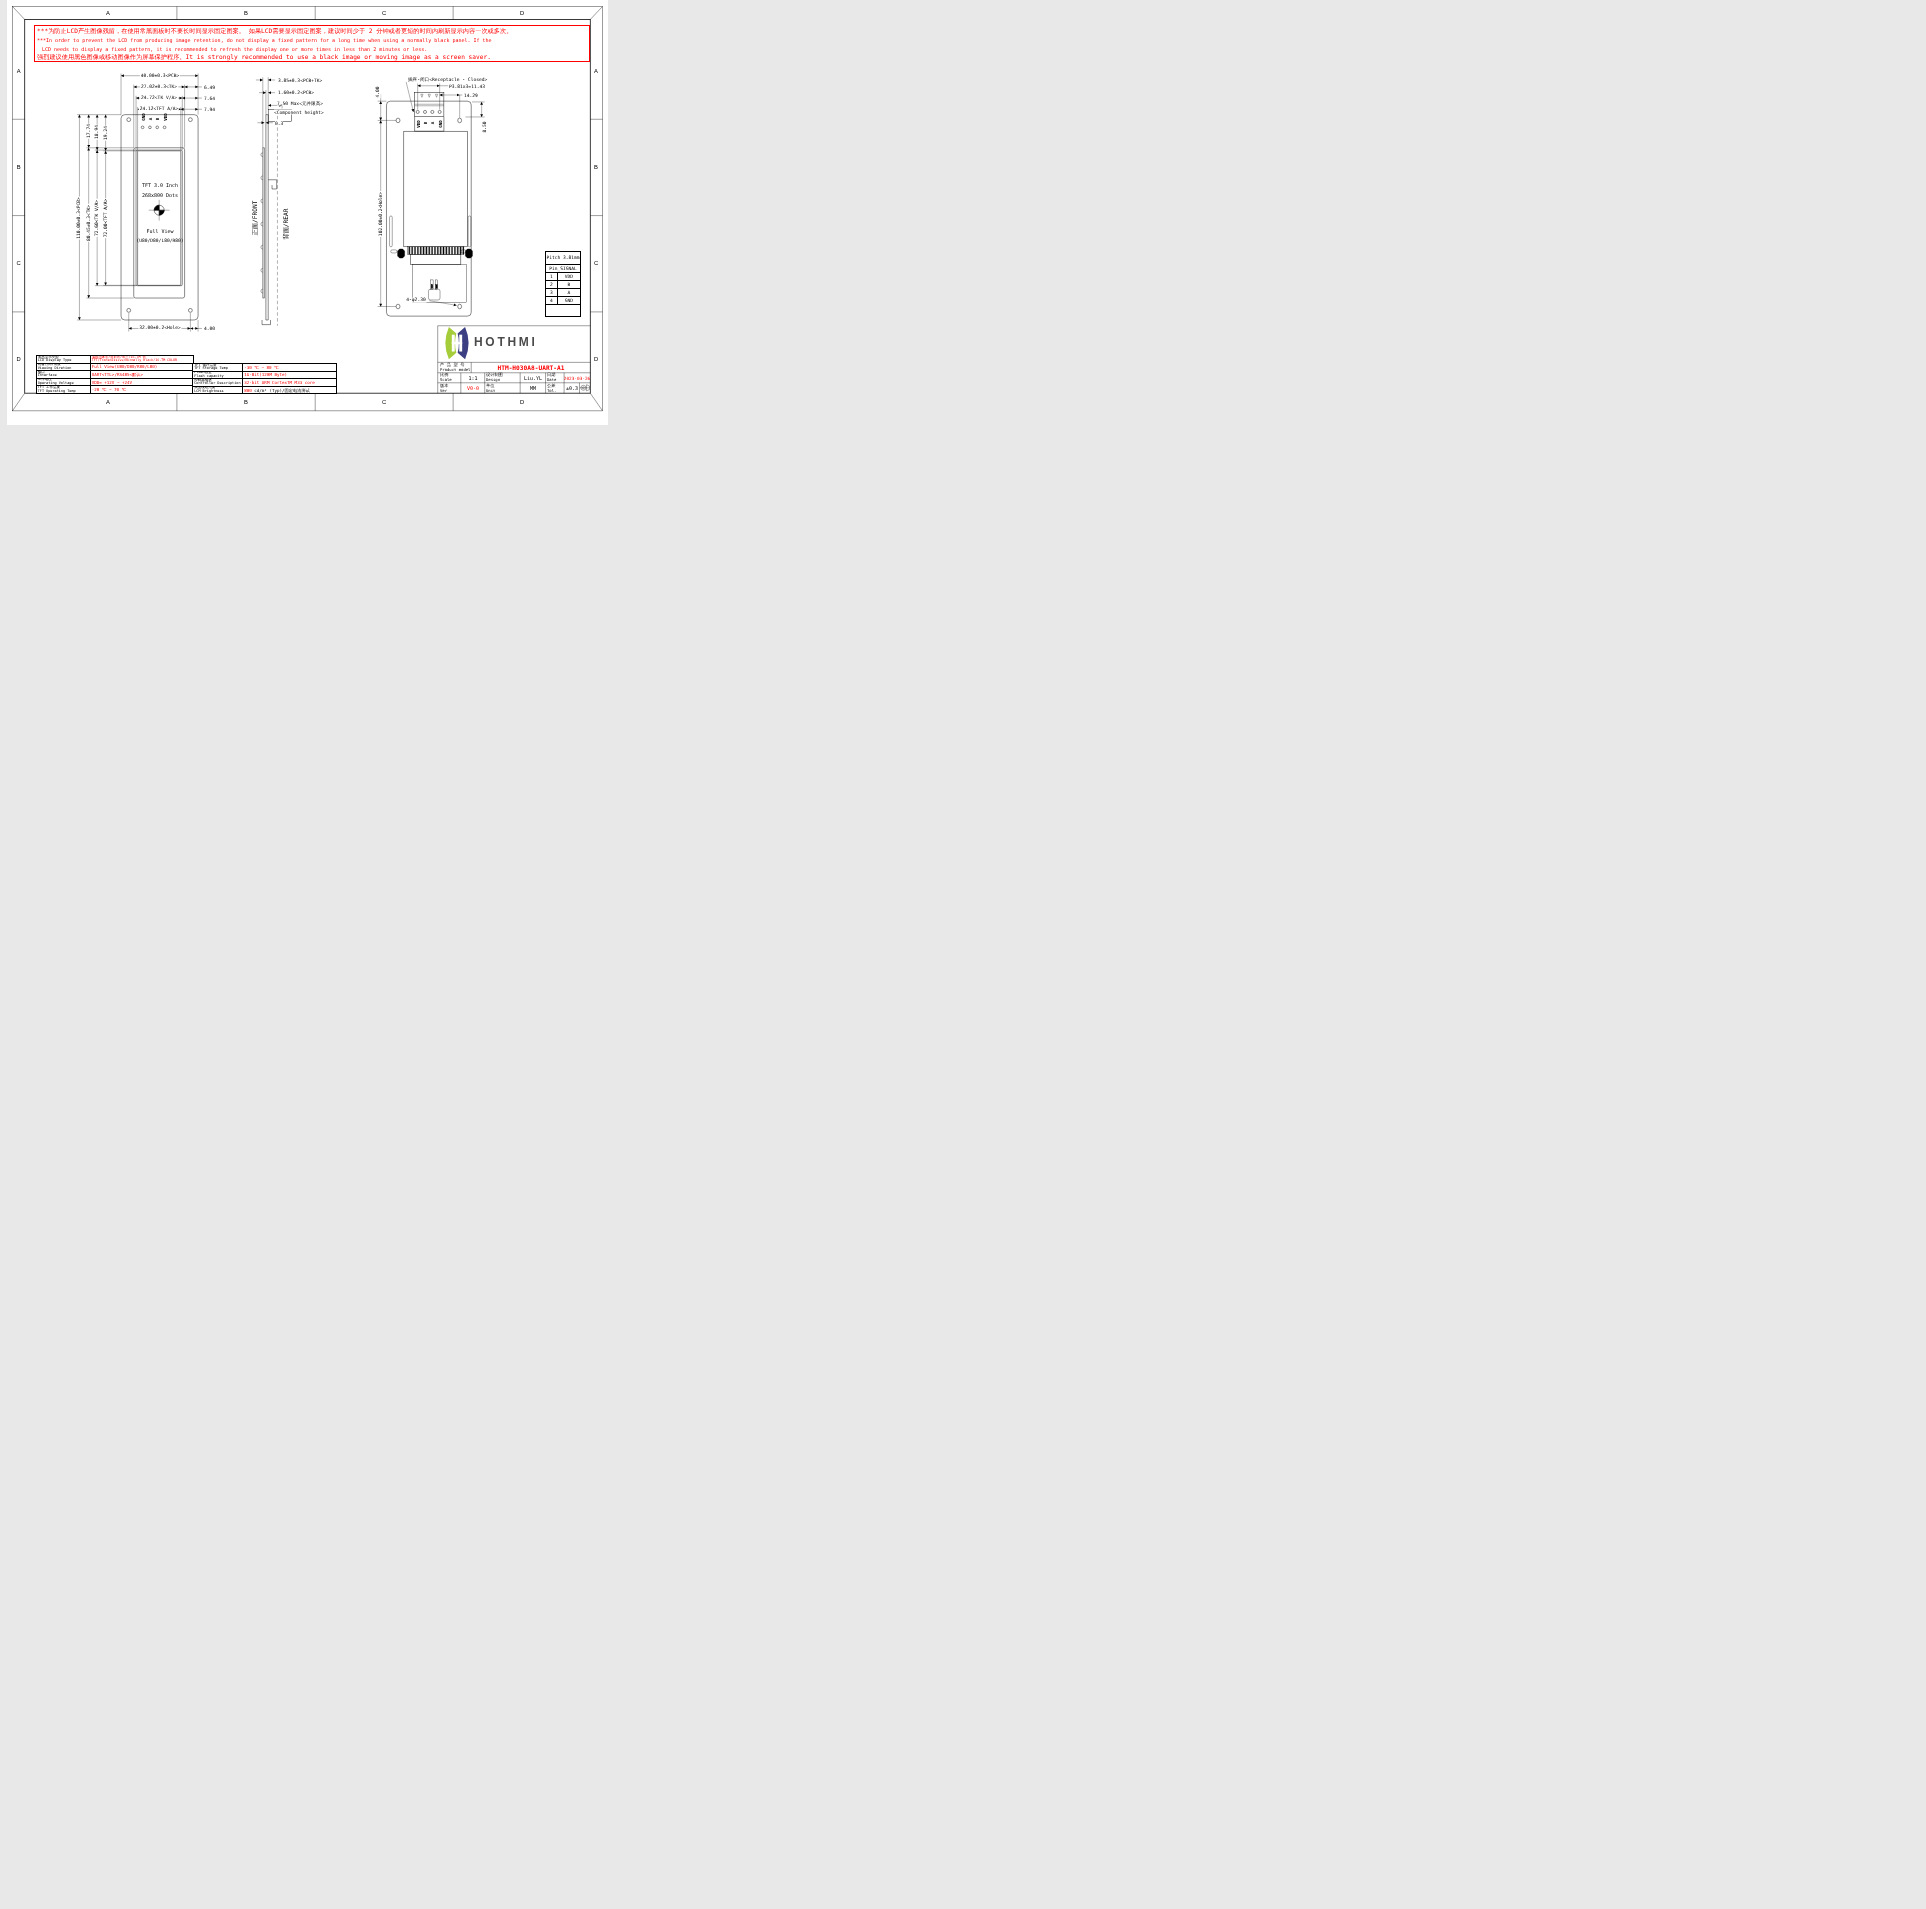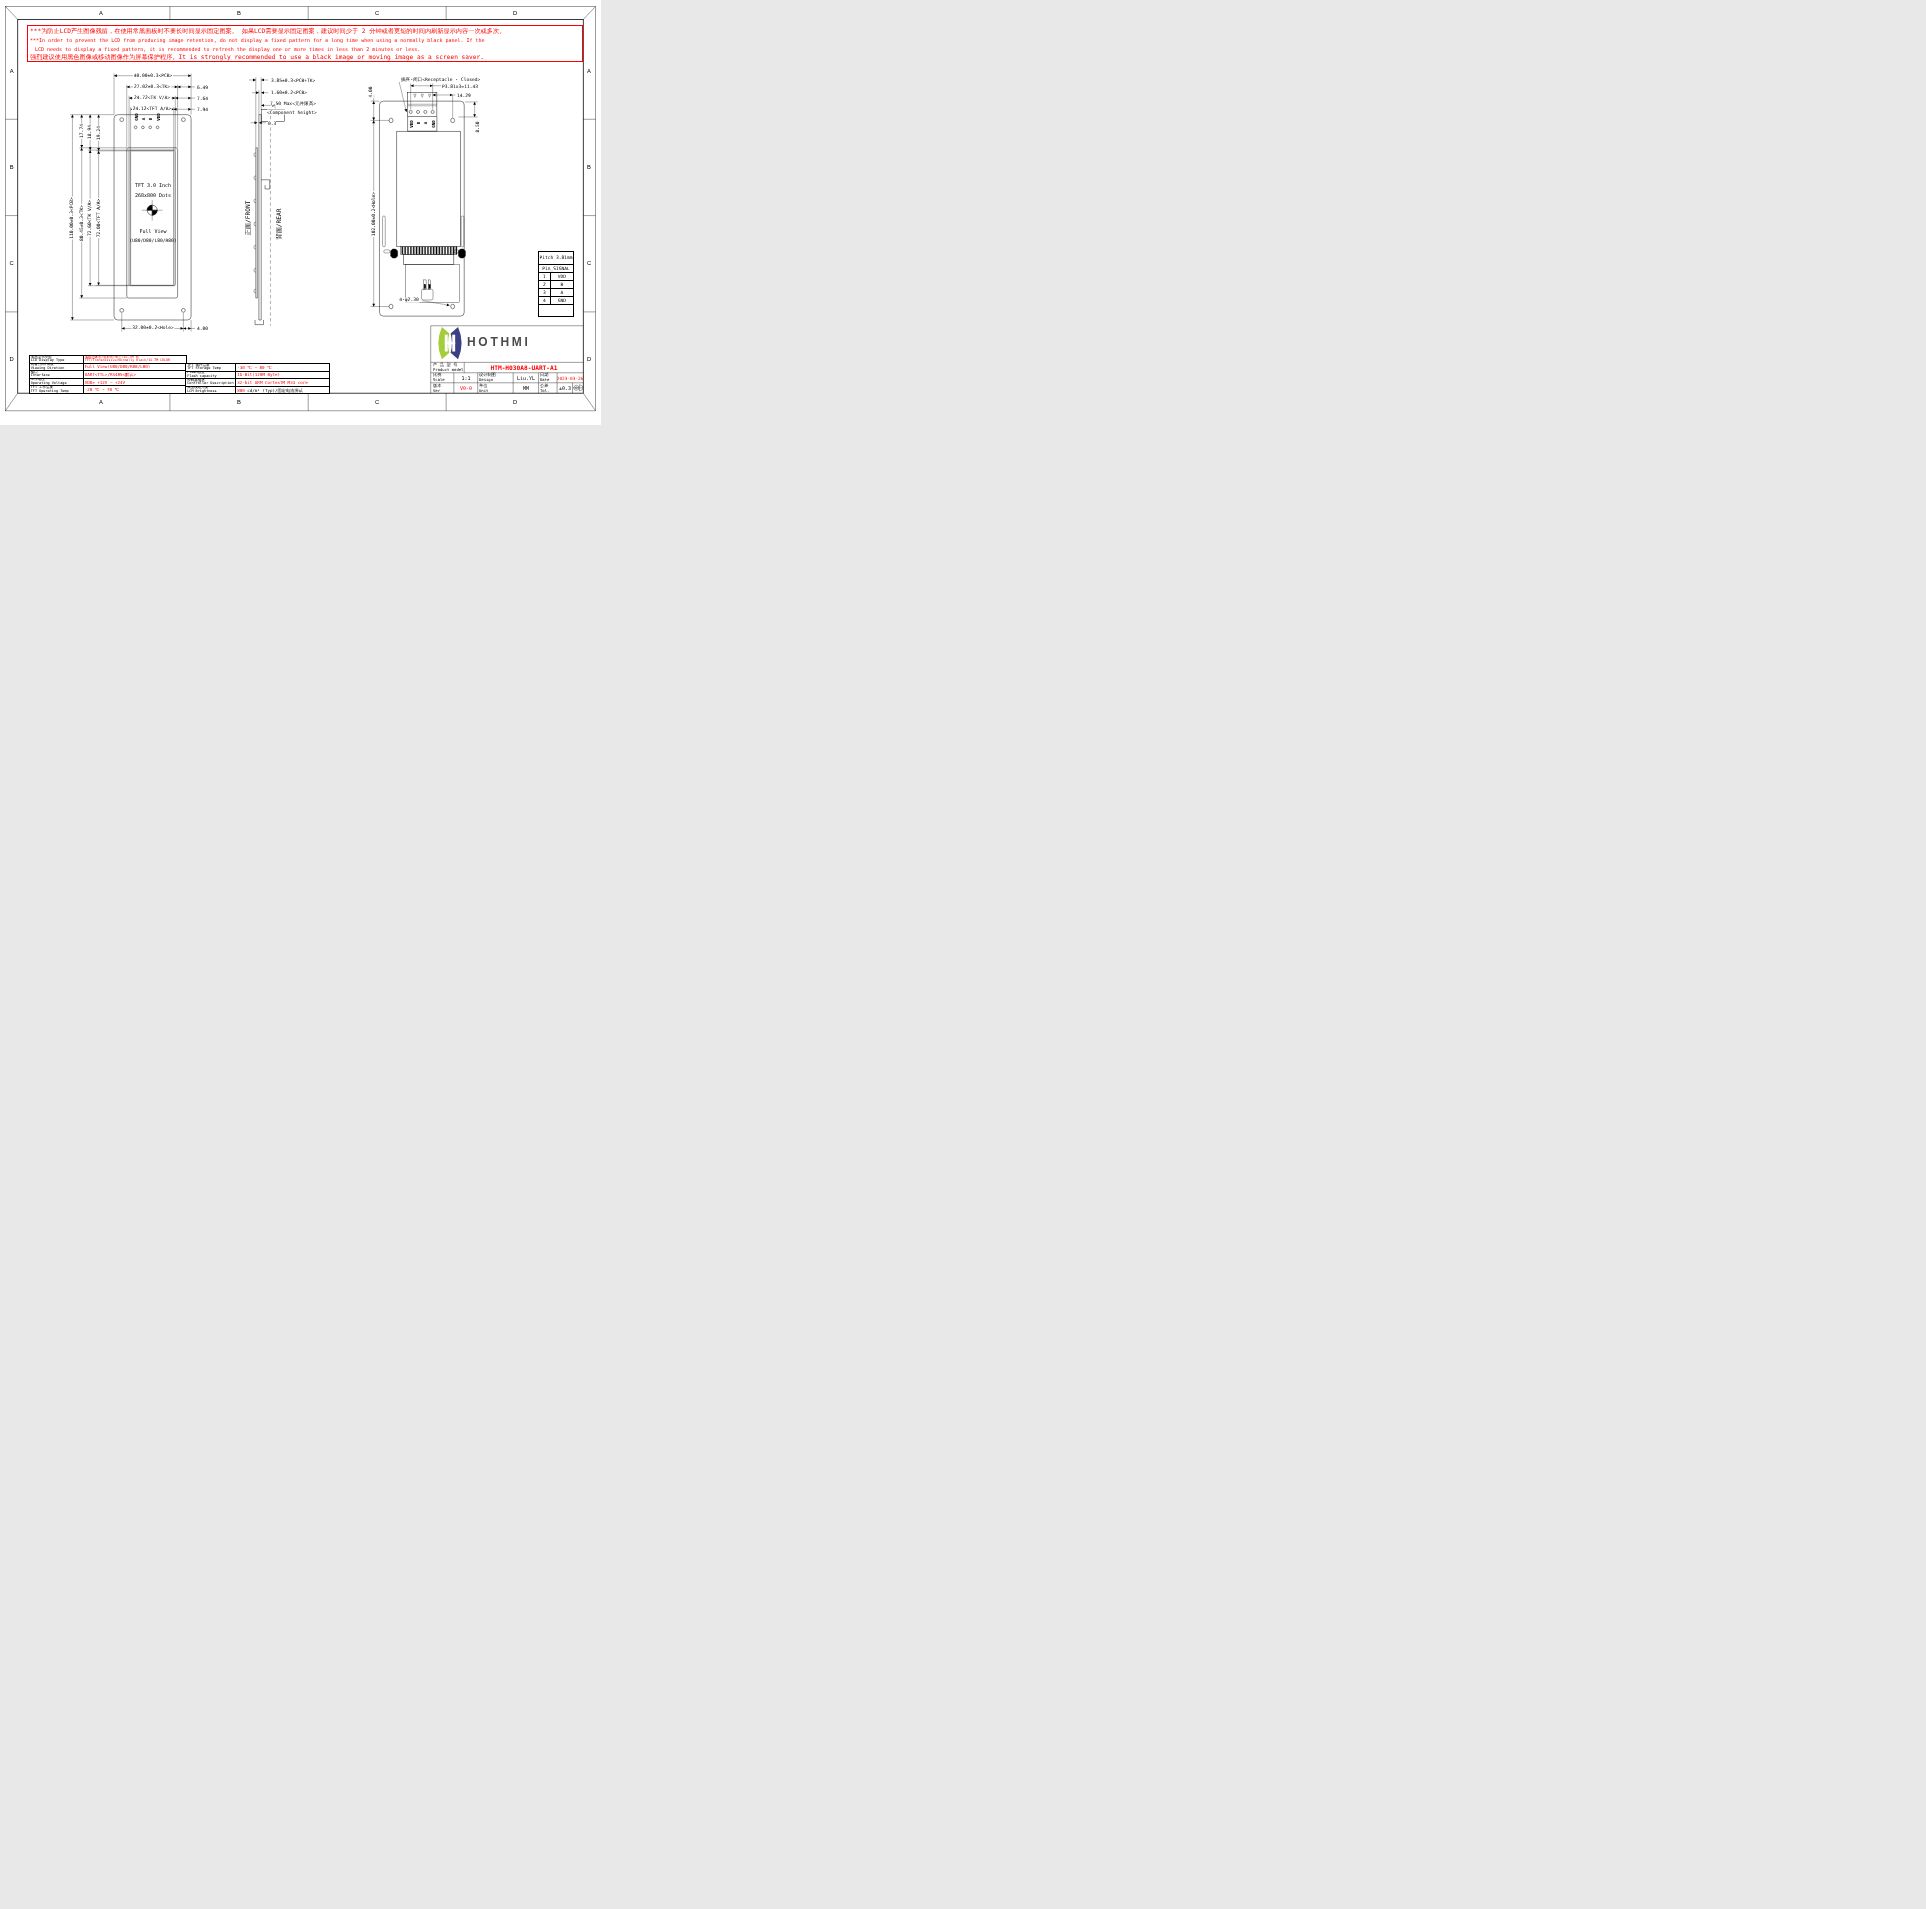--- a/index.html
+++ b/index.html
@@ -1,17 +1,17 @@
 <!DOCTYPE html>
 <html style="font-size:6.2px"><head>
 <meta charset="utf-8">
 <style>
   html,body{margin:0;padding:0;background:#e8e8e8;}
   #sheet{position:relative;width:601px;height:425px;background:#ffffff;overflow:hidden;
-         font-family:"Liberation Sans","DejaVu Sans",sans-serif;}
+         font-family:"Liberation Sans","DejaVu Sans",sans-serif;margin-left:7px;}
   svg{position:absolute;left:0;top:0;}
   .l{position:absolute;white-space:nowrap;color:#000;
      font-family:"DejaVu Sans Mono","DejaVu Sans",sans-serif;}
   .c{transform:translate(-50%,-50%);}
   .lf{transform:translateY(-50%);}
   .r{transform:translate(-50%,-50%) rotate(-90deg);}
   .bg{background:#fff;padding:0 0.8px;line-height:1;}
   .dim{font-size:4.6px;}
   .sm{font-size:4.2px;}
   .red{color:#ff0000;}

